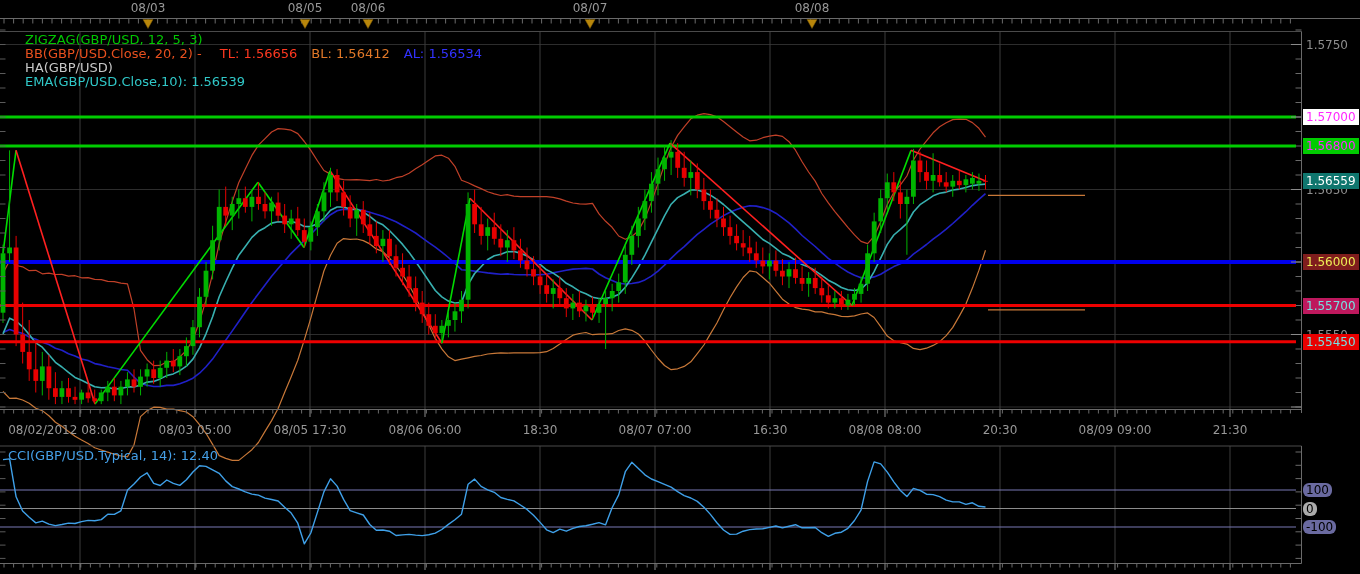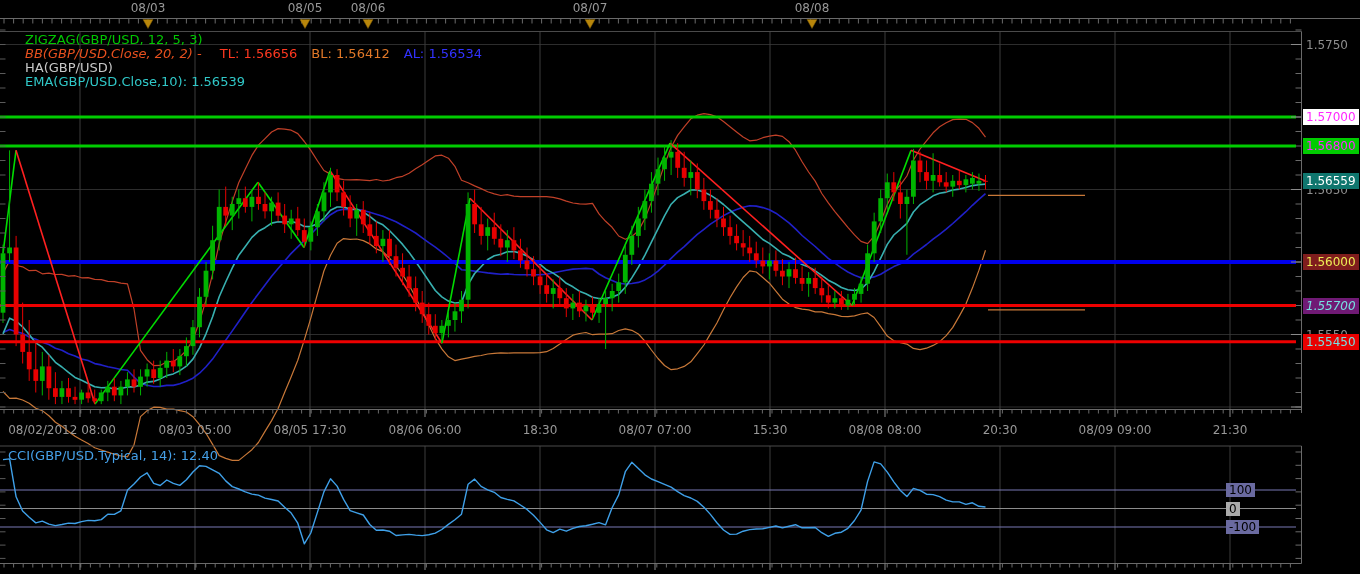--- a/index.html
+++ b/index.html
@@ -5,22 +5,22 @@
   html,body{margin:0;padding:0;background:#000;}
   #stage{position:relative;width:1360px;height:574px;background:#000;overflow:hidden;
          font-family:"DejaVu Sans",sans-serif;}
   #chart-svg{position:absolute;left:0;top:0;}
   .txt{position:absolute;white-space:nowrap;}
   .top-date{top:1px;transform:translateX(-50%);color:#989898;font-size:12px;}
   .x-label{top:423px;transform:translateX(-50%);color:#989898;font-size:12px;}
   .gray-price{left:1306px;transform:translateY(-50%);color:#8e8e8e;font-size:12px;}
   .price-tag{left:1303px;transform:translateY(-50%);font-size:12px;height:16px;
              line-height:16px;padding:0 3px 0 3px;min-width:49px;}
-  .cci-tag{left:1226px;transform:translateY(-50%);font-size:12px;height:14px;
-           line-height:14px;padding:0 3px;color:#000;}
+  .cci-tag{left:1303px;transform:translateY(-50%);font-size:12px;height:14px;
+           line-height:14px;padding:0 3px;color:#000;border-radius:6px;}
   #legend{left:25px;top:33px;font-size:13px;line-height:14px;}
   #legend .lg-line{height:14px;}
   #legend span{margin-right:14px;}
   #cci-label{left:8px;top:448px;font-size:13px;}
   #annotation{left:797px;top:43px;width:458px;height:30px;line-height:30px;text-align:center;
     font-family:"DejaVu Serif",serif;font-style:italic;font-weight:bold;font-size:19px;
     background:linear-gradient(180deg,#383838 0%,#c9c9c9 38%,#a8a8a8 55%,#3a3a3a 82%,#000 100%);
     text-shadow:1px 1px 1px #1a1a1a;}
 </style>
 </head>
@@ -919,53 +919,53 @@
         <polygon points="143,19.5 153,19.5 148,28.5" fill="#B8860B" stroke="#7a5a08" stroke-width="0.5"></polygon>
         <polygon points="300,19.5 310,19.5 305,28.5" fill="#B8860B" stroke="#7a5a08" stroke-width="0.5"></polygon>
         <polygon points="363,19.5 373,19.5 368,28.5" fill="#B8860B" stroke="#7a5a08" stroke-width="0.5"></polygon>
         <polygon points="585,19.5 595,19.5 590,28.5" fill="#B8860B" stroke="#7a5a08" stroke-width="0.5"></polygon>
         <polygon points="807,19.5 817,19.5 812,28.5" fill="#B8860B" stroke="#7a5a08" stroke-width="0.5"></polygon>
       </g>
   </svg>
 
   <div id="legend" class="txt">
     <div class="lg-line"><span style="color: rgb(0, 200, 0);">ZIGZAG(GBP/USD, 12, 5, 3)</span></div>
-    <div class="lg-line"><span style="color: rgb(232, 80, 30); font-style: italic;">BB(GBP/USD.Close, 20, 2) - </span><span style="color: rgb(255, 56, 32);">TL: 1.56656</span><span style="color: rgb(224, 120, 40);">BL: 1.56412</span><span style="color: rgb(50, 50, 255);">AL: 1.56534</span></div>
+    <div class="lg-line"><span style="color: rgb(232, 80, 30);">BB(GBP/USD.Close, 20, 2) - </span><span style="color: rgb(255, 56, 32);">TL: 1.56656</span><span style="color: rgb(224, 120, 40);">BL: 1.56412</span><span style="color: rgb(50, 50, 255);">AL: 1.56534</span></div>
     <div class="lg-line"><span style="color: rgb(200, 200, 200);">HA(GBP/USD)</span></div>
     <div class="lg-line"><span style="color: rgb(48, 200, 200);">EMA(GBP/USD.Close,10): 1.56539</span></div>
   </div>
 
 
   <div id="cci-label" class="txt" style="color: rgb(69, 160, 232);">CCI(GBP/USD.Typical, 14): 12.40</div>
 
   <div id="labels-layer">
       <div class="txt top-date" style="left: 148px;">08/03</div>
       <div class="txt top-date" style="left: 305px;">08/05</div>
       <div class="txt top-date" style="left: 368px;">08/06</div>
       <div class="txt top-date" style="left: 590px;">08/07</div>
       <div class="txt top-date" style="left: 812px;">08/08</div>
       <div class="txt x-label" style="left: 62px;">08/02/2012 08:00</div>
       <div class="txt x-label" style="left: 195px;">08/03 05:00</div>
       <div class="txt x-label" style="left: 310px;">08/05 17:30</div>
       <div class="txt x-label" style="left: 425px;">08/06 06:00</div>
       <div class="txt x-label" style="left: 540px;">18:30</div>
       <div class="txt x-label" style="left: 655px;">08/07 07:00</div>
-      <div class="txt x-label" style="left: 770px;">15:30</div>
+      <div class="txt x-label" style="left: 770px;">16:30</div>
       <div class="txt x-label" style="left: 885px;">08/08 08:00</div>
       <div class="txt x-label" style="left: 1000px;">20:30</div>
       <div class="txt x-label" style="left: 1115px;">08/09 09:00</div>
       <div class="txt x-label" style="left: 1230px;">21:30</div>
       <div class="txt gray-price" style="top: 44.5px; text-align: center;">1.5750</div>
       <div class="txt gray-price" style="top: 117px;">1.5700</div>
       <div class="txt gray-price" style="top: 189.5px;">1.5650</div>
       <div class="txt gray-price" style="top: 262px;">1.5600</div>
       <div class="txt gray-price" style="top: 334.5px;">1.5550</div>
       <div class="txt price-tag" style="top: 117px; background: #ffffff; color: rgb(255, 40, 255);">1.57000</div>
       <div class="txt price-tag" style="top: 146px; background: rgb(0, 204, 0); color: rgb(255, 40, 255);">1.56800</div>
       <div class="txt price-tag" style="top: 262px; background: #7f1d1d; color: rgb(238, 238, 85);">1.56000</div>
-      <div class="txt price-tag" style="top: 305.5px; background: #701a75; color: rgb(120, 224, 224); font-style: italic;">1.55700</div>
+      <div class="txt price-tag" style="top: 305.5px; background: #be185d; color: rgb(120, 224, 224);">1.55700</div>
       <div class="txt price-tag" style="top: 341.75px; background: rgb(232, 0, 0); color: rgb(120, 224, 224);">1.55450</div>
       <div class="txt price-tag" style="top: 180.945px; background: #0f766e; color: rgb(255, 255, 255);">1.56559</div>
       <div class="txt cci-tag" style="top: 490px; background: rgb(106, 106, 160);">100</div>
       <div class="txt cci-tag" style="top: 508.5px; background: rgb(171, 171, 171);">0</div>
       <div class="txt cci-tag" style="top: 527px; background: rgb(106, 106, 160);">-100</div>
     </div>
 </div>
 
 </body></html>

